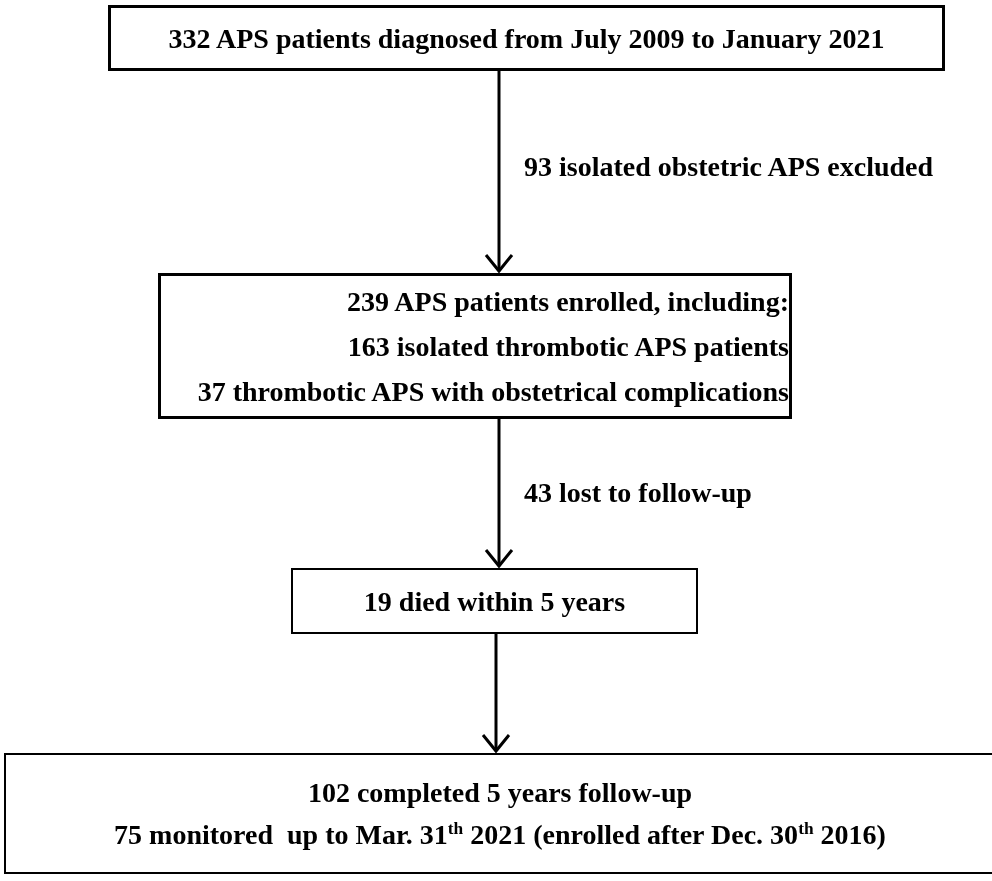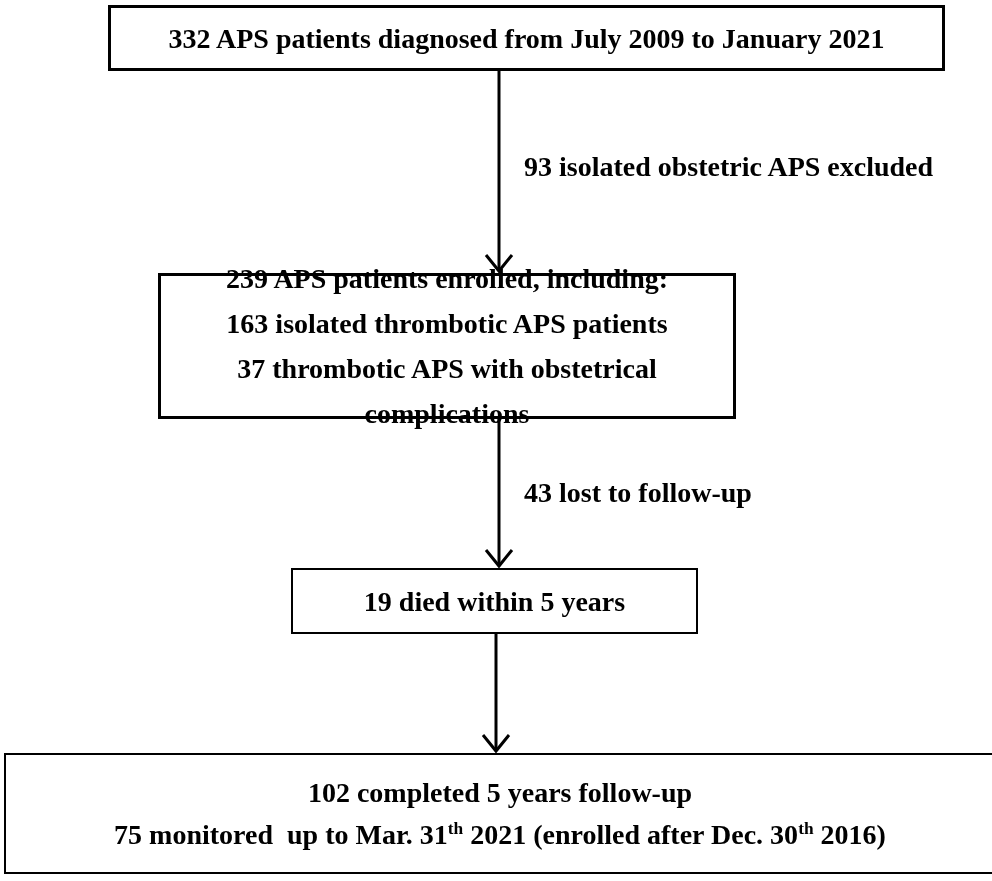--- a/index.html
+++ b/index.html
@@ -34,21 +34,21 @@
     justify-content: center;
     align-items: center;
     text-align: center;
     font-size: 28px;
   }
   .box .line {
     line-height: 45px;
     white-space: pre-wrap;
   }
   .box-diagnosed { left: 82px;  top: 5px;   width: 837px; height: 66px; margin-left: 26px; }
-  .box-enrolled  { left: 158px; top: 273px; width: 578px; height: 146px; }
+  .box-enrolled  { left: 158px; top: 273px; width: 634px; height: 146px; align-items: flex-end; }
   .box-died      { left: 291px; top: 568px; width: 407px; height: 66px; border-width: 2px; }
   .box-completed { left: 4px;   top: 753px; width: 992px; height: 121px; border-width: 2px; }
   .box-completed .line { line-height: 42px; }
   .edge-label {
     position: absolute;
     font-size: 28px;
     white-space: pre-wrap;
   }
   .label-excluded { left: 524px; top: 151px; }
   .label-lost     { left: 524px; top: 477px; }

